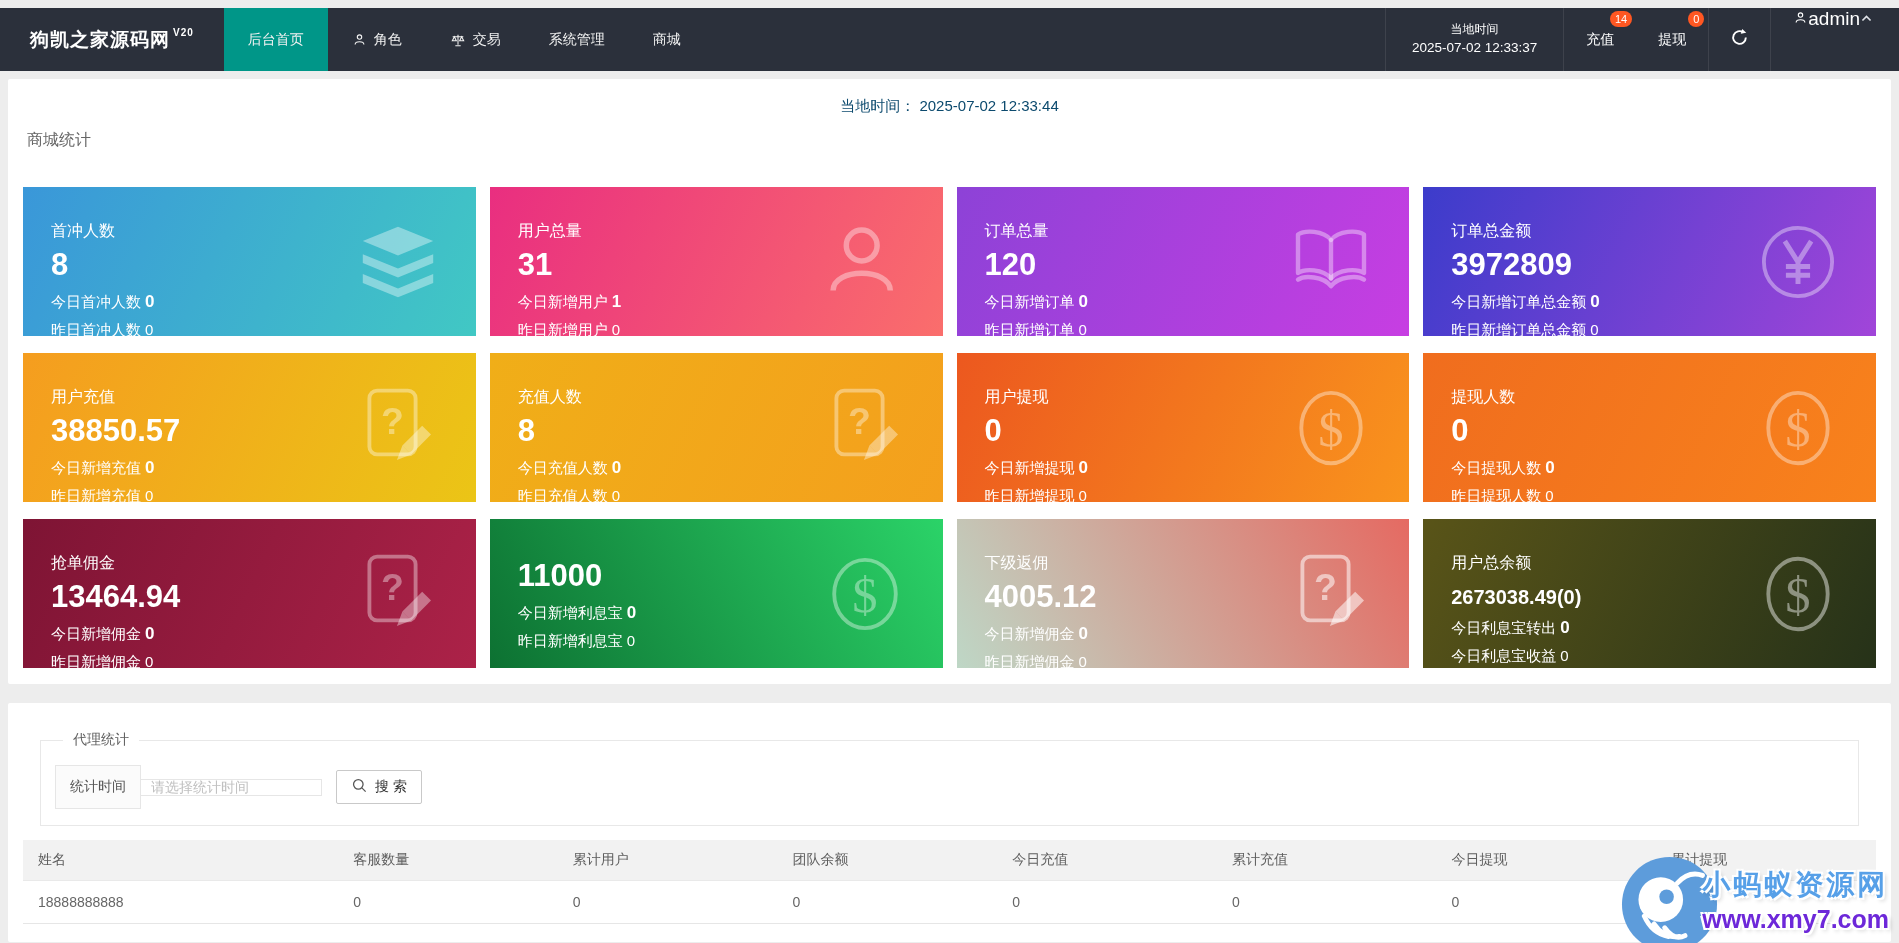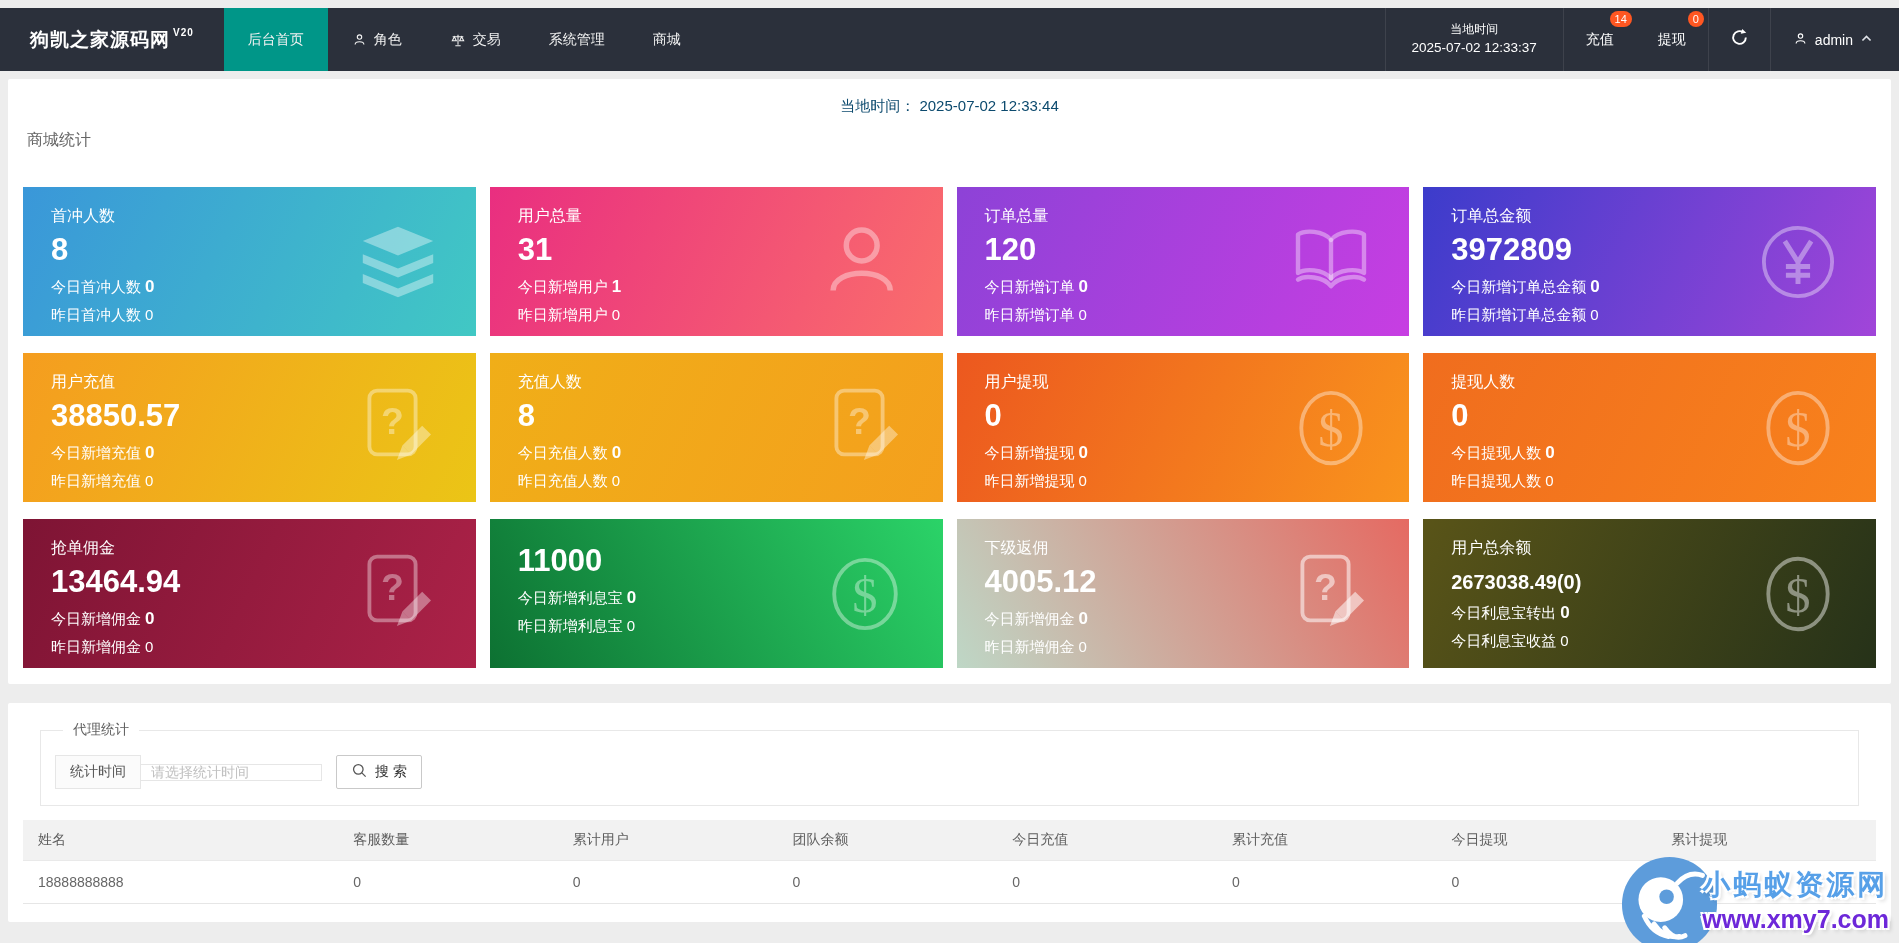--- a/index.html
+++ b/index.html
@@ -14,46 +14,46 @@
   .nav-item { display:flex; align-items:center; gap:7px; padding:0 24px; font-size:14px; color:#f2f2f2; cursor:pointer; white-space:nowrap; }
   .nav-item.active { background:var(--accent,#009688); }
   .nav-item svg { display:block; }
   .nav-right { margin-left:auto; display:flex; align-items:stretch; }
   .time-block { display:flex; flex-direction:column; justify-content:center; align-items:center; padding:3px 26px; border-left:1px solid rgba(255,255,255,.09); border-right:1px solid rgba(255,255,255,.09); line-height:1.55; }
   .time-label { font-size:12px; }
   .time-value { font-size:13.5px; }
   .nav-badge-item { position:relative; display:flex; align-items:center; padding:0 22px; font-size:14px; cursor:pointer; }
   .badge { position:absolute; top:3px; right:4px; background:var(--badge,#ff5722); color:#fff; font-size:11px; line-height:16px; padding:0 5px; border-radius:9px; min-width:9px; text-align:center; }
   .icon-btn { display:flex; align-items:center; padding:0 21px; border-left:1px solid rgba(255,255,255,.09); cursor:pointer; }
-  .user-menu { display:flex; align-items:center; gap:7px; padding:0 26px 0 22px; border-left:1px solid rgba(255,255,255,.09); font-size:14px; cursor:pointer; }
+  .user-menu { display:flex; align-items:flex-start; gap:0; padding:0 26px 0 22px; border-left:1px solid rgba(255,255,255,.09); font-size:19px; cursor:pointer; }
 
   
   .panel { background:#fff; margin:0 8px; border-radius:2px; }
   .panel1 { margin-top:8px; padding:18px 15px 16px; }
   .time-row { text-align:center; font-size:15px; color:#0c4a6e; }
   .section-label { font-size:16px; color:#666; margin:14px 0 4px 4px; }
 
   
   .cards-grid { display:grid; grid-template-columns:repeat(4,1fr); column-gap:14px; row-gap:17px; margin-top:36px; }
-  .card { position:relative; height:149px; color:#fff; padding:19px 28px; overflow:hidden; }
+  .card { position:relative; height:149px; color:#fff; padding:34px 28px; overflow:hidden; }
   .card-title { font-size:16px; }
   .card-value { font-size:31px; font-weight:bold; margin-top:5px; line-height:1.15; }
   .card-value.sm { font-size:20px; margin-top:12px; }
   .card-line { font-size:15px; margin-top:9px; }
   .card-line b { font-size:17px; margin-left:4px; }
   .card-line .v2 { margin-left:4px; }
   .card-icon { position:absolute; right:34px; top:50%; transform:translateY(-50%); width:88px; height:88px; color:rgba(255,255,255,.38); }
   .card-icon svg { width:100%; height:100%; display:block; }
 
   
   .panel2 { margin-top:19px; padding:14px 15px 18px; }
-  fieldset.agent-field { border:1px solid #e8e8e8; margin:4px 17px 0; padding:10px 14px 16px; }
+  fieldset.agent-field { border:1px solid #e8e8e8; margin:14px 17px 0; padding:10px 14px 16px; }
   fieldset.agent-field legend { font-size:14px; color:#5f5f5f; padding:0 10px; margin-left:8px; }
   .form-row { display:flex; align-items:center; margin-top:6px; }
-  .addon { height:34px; display:flex; align-items:center; padding:0 14px; border:1px solid #e6e6e6; background:#fbfbfb; font-size:14px; color:#555; }
+  .addon { height:44px; display:flex; align-items:center; padding:0 14px; border:1px solid #e6e6e6; background:#fbfbfb; font-size:14px; color:#555; }
   .time-input { height:17px; width:182px; border:1px solid #e6e6e6; margin-left:-1px; padding:0 10px; font-size:14px; color:#be185d; outline:none; background:#fff; }
   .time-input::placeholder { color:#c0c0c0; }
   .search-btn { margin-left:14px; height:34px; display:inline-flex; align-items:center; gap:7px; padding:0 14px; background:#fff; border:1px solid #c9c9c9; border-radius:2px; font-size:14px; color:#333; cursor:pointer; }
 
   .agent-table { width:100%; border-collapse:collapse; margin-top:14px; }
   .agent-table th { background:#f2f2f2; font-weight:400; text-align:left; font-size:14px; color:#5e5e5e; padding:11px 15px; border-bottom:1px solid #e9e9e9; }
   .agent-table td { font-size:14px; color:#666; padding:13px 15px; border-bottom:1px solid #e6e6e6; background:#fff; }
 
   
   .watermark { position:fixed; right:10px; bottom:0; display:flex; align-items:center; z-index:50; }

